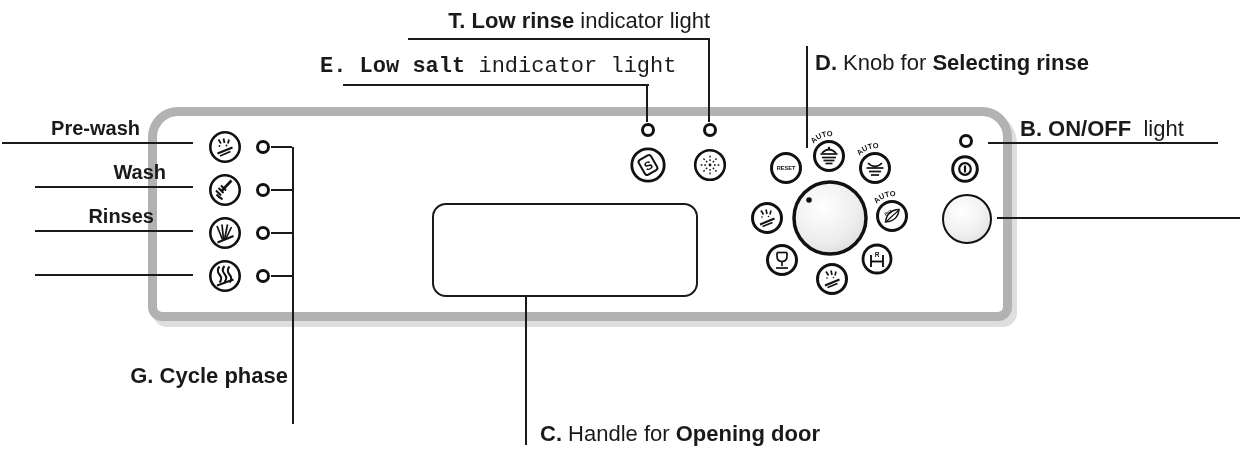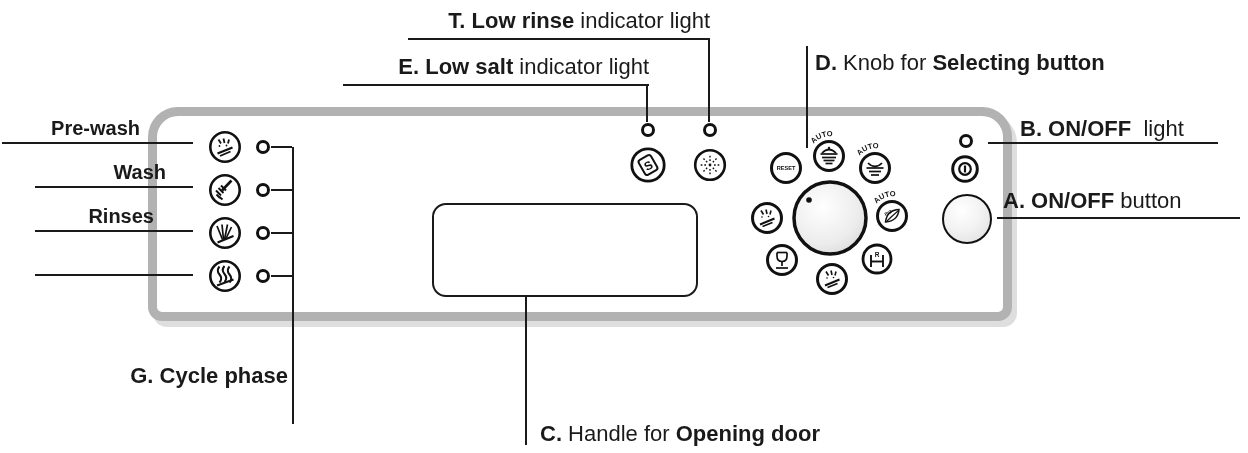--- a/index.html
+++ b/index.html
@@ -44,31 +44,30 @@
 
 <div id="stage">
 
   <div id="panel" class="abs"></div>
   <div id="handle" class="abs"></div>
 
   <div class="abs callout right-align" style="left:380px;top:8px;width:330px;"><b>T. Low rinse</b><span> indicator light</span></div>
   <div class="abs line-h" style="left:408px;top:38px;width:302px;"></div>
   <div class="abs line-v" style="left:708px;top:38px;height:84px;"></div>
 
-  <div class="abs callout right-align" style="left:320px;top:54px;width:329px;"><b>E. Low salt</b><span> indicator light</span></div>
+  <div class="abs callout right-align" style="left:320px;top:54px;width:329px;font-family:Liberation Mono, monospace;"><b>E. Low salt</b><span> indicator light</span></div>
   <div class="abs line-h" style="left:343px;top:84px;width:306px;"></div>
   <div class="abs line-v" style="left:646px;top:84px;height:38px;"></div>
 
-  <div class="abs callout" style="left:815px;top:50px;"><b>D.</b><span> Knob for </span><b>Selecting button</b></div>
+  <div class="abs callout" style="left:815px;top:50px;"><b>D.</b><span> Knob for </span><b>Selecting rinse</b></div>
   <div class="abs line-v" style="left:806px;top:46px;height:102px;"></div>
 
   <div class="abs callout" style="left:1020px;top:116px;"><b>B.</b><b>&nbsp;ON/OFF</b><span>&nbsp; light</span></div>
   <div class="abs line-h" style="left:988px;top:142px;width:230px;"></div>
 
-  <div class="abs callout" style="left:1003px;top:188px;"><b>A.</b><b>&nbsp;ON/OFF</b><span> button</span></div>
   <div class="abs line-h" style="left:997px;top:217px;width:243px;"></div>
 
   <div class="abs callout right-align" style="left:60px;top:363px;width:228px;">
     <div><b>G. Cycle phase</b></div>
   </div>
   <div class="abs line-v" style="left:292px;top:147px;height:277px;"></div>
 
   <div class="abs callout" style="left:540px;top:421px;"><b>C.</b><span> Handle for </span><b>Opening door</b></div>
   <div class="abs line-v" style="left:525px;top:297px;height:148px;"></div>
 

